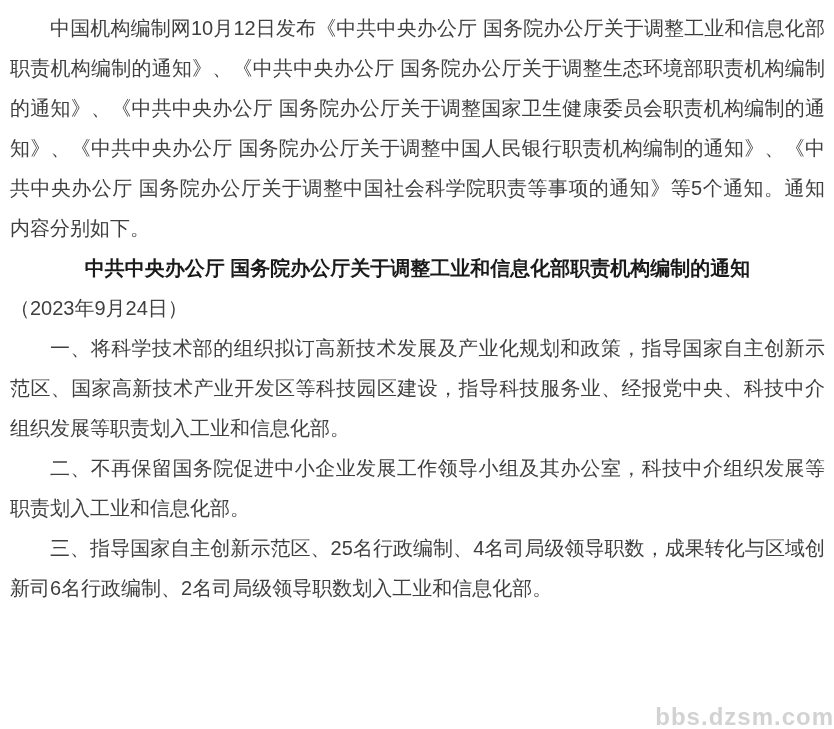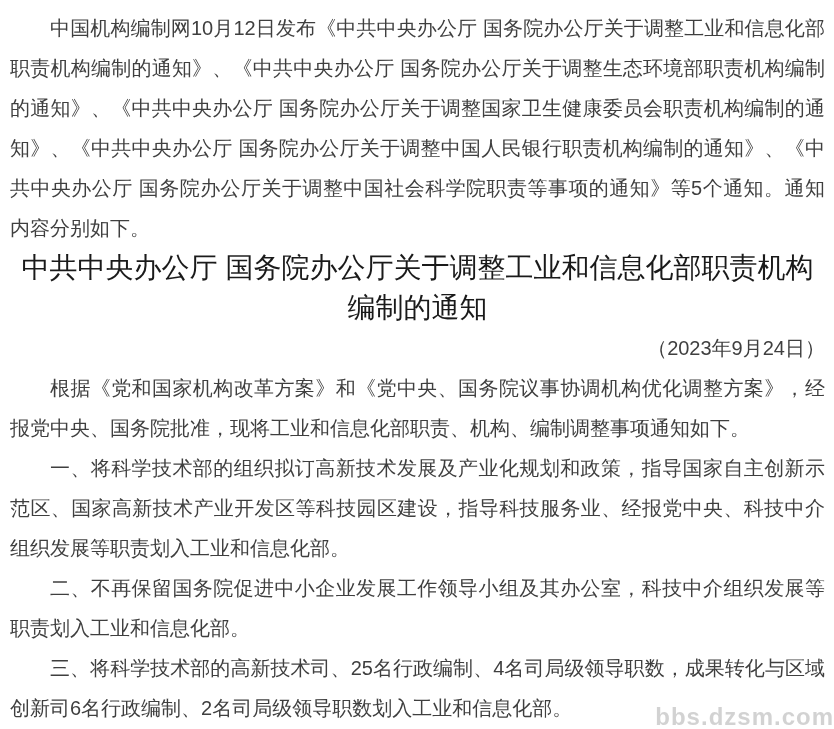--- a/index.html
+++ b/index.html
@@ -24,33 +24,33 @@
     font-size: 20px;
     line-height: 40px;
     color: #3f3f3f;
     text-align: justify;
     text-justify: inter-ideograph;
     text-indent: 2em;
     word-break: break-all;
   }
   .notice-heading {
     margin: 0;
-    font-size: 28px;
+    font-size: 20px;
     line-height: 40px;
-    font-weight: 400;
+    font-weight: 700;
     color: #1a1a1a;
     text-align: center;
     text-indent: 0;
   }
   .notice-date {
     margin: 0;
     font-size: 20px;
     line-height: 40px;
     color: #3f3f3f;
-    text-align: right;
+    text-align: left;
     text-indent: 0;
   }
   .watermark {
     position: absolute;
     right: 0px;
     bottom: -3px;
     font-size: 24px;
     line-height: 30px;
     font-weight: 700;
     letter-spacing: 1px;
@@ -60,19 +60,18 @@
   }
 </style>
 </head>
 <body>
 
 <div class="page">
   <div class="content">
     <p class="para">中国机构编制网10月12日发布《中共中央办公厅 国务院办公厅关于调整工业和信息化部职责机构编制的通知》、《中共中央办公厅 国务院办公厅关于调整生态环境部职责机构编制的通知》、《中共中央办公厅 国务院办公厅关于调整国家卫生健康委员会职责机构编制的通知》、《中共中央办公厅 国务院办公厅关于调整中国人民银行职责机构编制的通知》、《中共中央办公厅 国务院办公厅关于调整中国社会科学院职责等事项的通知》等5个通知。通知内容分别如下。</p>
     <h1 class="notice-heading">中共中央办公厅 国务院办公厅关于调整工业和信息化部职责机构编制的通知</h1>
     <p class="notice-date">（2023年9月24日）</p>
-    <p class="para">根据《党和国家机构改革方案》和《党中央、国务院议事协调机构优化调整方案》，经报党中央、国务院批准，现将工业和信息化部职责、机构、编制调整事项通知如下。</p>
     <p class="para">一、将科学技术部的组织拟订高新技术发展及产业化规划和政策，指导国家自主创新示范区、国家高新技术产业开发区等科技园区建设，指导科技服务业、经报党中央、科技中介组织发展等职责划入工业和信息化部。</p>
     <p class="para">二、不再保留国务院促进中小企业发展工作领导小组及其办公室，科技中介组织发展等职责划入工业和信息化部。</p>
-    <p class="para">三、将科学技术部的高新技术司、25名行政编制、4名司局级领导职数，成果转化与区域创新司6名行政编制、2名司局级领导职数划入工业和信息化部。</p>
+    <p class="para">三、指导国家自主创新示范区、25名行政编制、4名司局级领导职数，成果转化与区域创新司6名行政编制、2名司局级领导职数划入工业和信息化部。</p>
   </div>
   <div class="watermark">bbs.dzsm.com</div>
 </div>
 
 </body></html>

